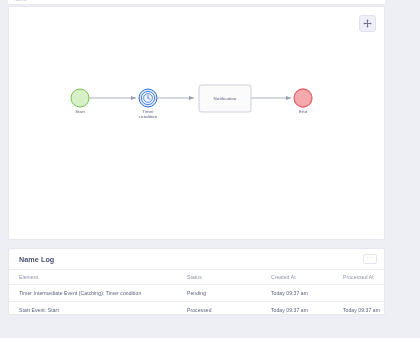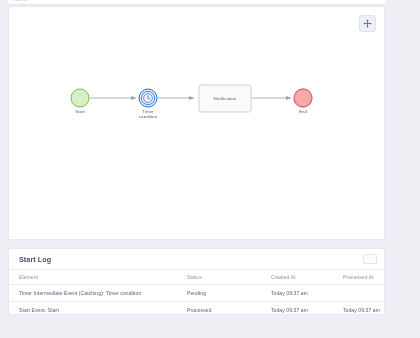--- a/index.html
+++ b/index.html
@@ -242,21 +242,21 @@
           <path d="M5 0.4 L6.4 1.9 L5.6 1.9 L5.6 4.4 L8.1 4.4 L8.1 3.6 L9.6 5 L8.1 6.4 L8.1 5.6 L5.6 5.6 L5.6 8.1 L6.4 8.1 L5 9.6 L3.6 8.1 L4.4 8.1 L4.4 5.6 L1.9 5.6 L1.9 6.4 L0.4 5 L1.9 3.6 L1.9 4.4 L4.4 4.4 L4.4 1.9 L3.6 1.9 Z" fill="#6f7591"></path>
         </svg>
       </div>
 
     </div>
   </div>
 
   <div class="log-card">
 
     <div class="log-header">
-      <div class="log-title">Start Log</div>
+      <div class="log-title">Name Log</div>
       <div class="log-menu-btn">
         <span>···</span>
       </div>
     </div>
 
     <table class="log-table">
       <thead>
         <tr>
           <th class="col-element">Element</th>
           <th class="col-status">Status</th>

